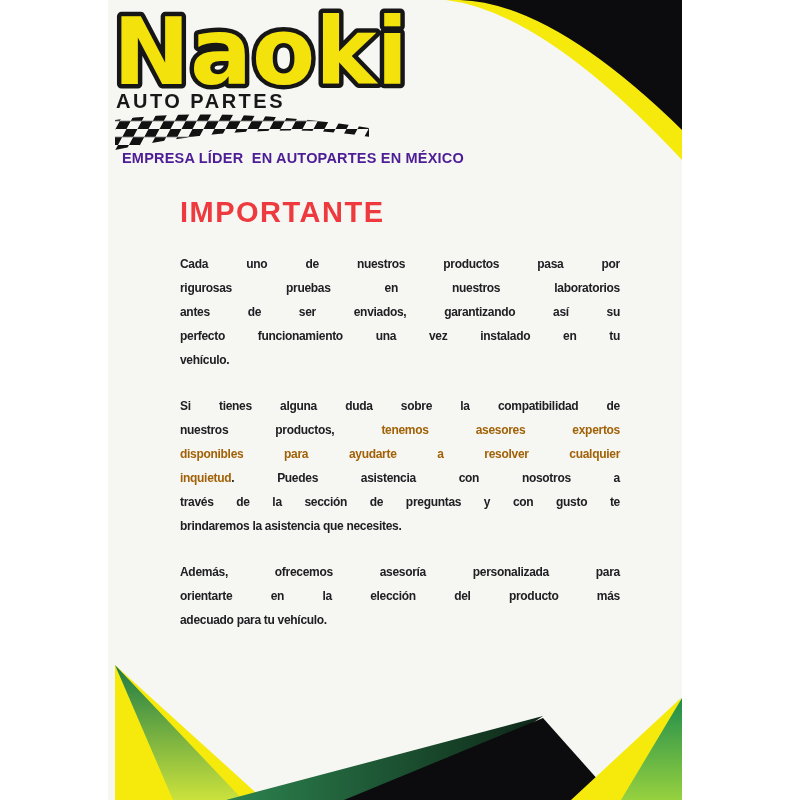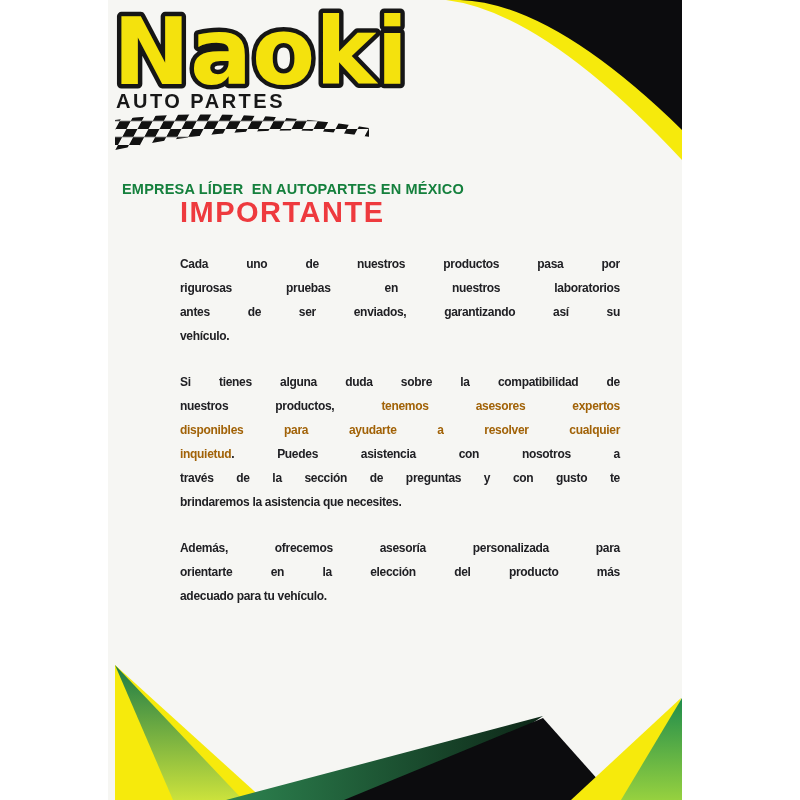--- a/index.html
+++ b/index.html
@@ -19,22 +19,22 @@
   
   .logo-svg{position:absolute;left:0px;top:0px;}
   .brand-sub{
     position:absolute;left:8px;top:90px;
     font-size:20px;font-weight:700;letter-spacing:2.5px;color:#181818;
     font-family:"Liberation Sans", sans-serif;
   }
   .flag-svg{position:absolute;left:5px;top:113px;}
   .tagline{
     position:absolute;left:14px;top:150px;
-    font-size:14.5px;font-weight:700;color:#15803d;
-    white-space:pre;letter-spacing:0.2px;margin-top:31px;
+    font-size:14.5px;font-weight:700;color:#4c1d95;
+    white-space:pre;letter-spacing:0.2px;
   }
   
   .heading{
     position:absolute;left:72px;top:196px;
     font-size:29px;font-weight:700;letter-spacing:1.5px;color:#ee3a3e;
   }
   
   .bodycol{
     position:absolute;left:72px;top:252px;width:440px;
     color:#202024;font-size:12px;font-weight:700;line-height:24px;
@@ -77,20 +77,21 @@
 
     <div class="tagline">EMPRESA LÍDER  EN AUTOPARTES EN MÉXICO</div>
 
     <div class="heading">IMPORTANTE</div>
 
     <div class="bodycol">
         <div class="para">
           <div class="tline"><span>Cada uno de nuestros productos pasa por</span></div>
           <div class="tline"><span>rigurosas pruebas en nuestros laboratorios</span></div>
           <div class="tline"><span>antes de ser enviados, garantizando así su</span></div>
+          <div class="tline"><span>perfecto funcionamiento una vez instalado en tu</span></div>
           <div class="tline lastline"><span>vehículo.</span></div>
         </div>
         <div class="para">
           <div class="tline"><span>Si tienes alguna duda sobre la compatibilidad de</span></div>
           <div class="tline"><span>nuestros productos, </span><span class="accent">tenemos asesores expertos</span></div>
           <div class="tline"><span class="accent">disponibles para ayudarte a resolver cualquier</span></div>
           <div class="tline"><span class="accent">inquietud</span><span>. Puedes asistencia con nosotros a</span></div>
           <div class="tline"><span>través de la sección de preguntas y con gusto te</span></div>
           <div class="tline lastline"><span>brindaremos la asistencia que necesites.</span></div>
         </div>

